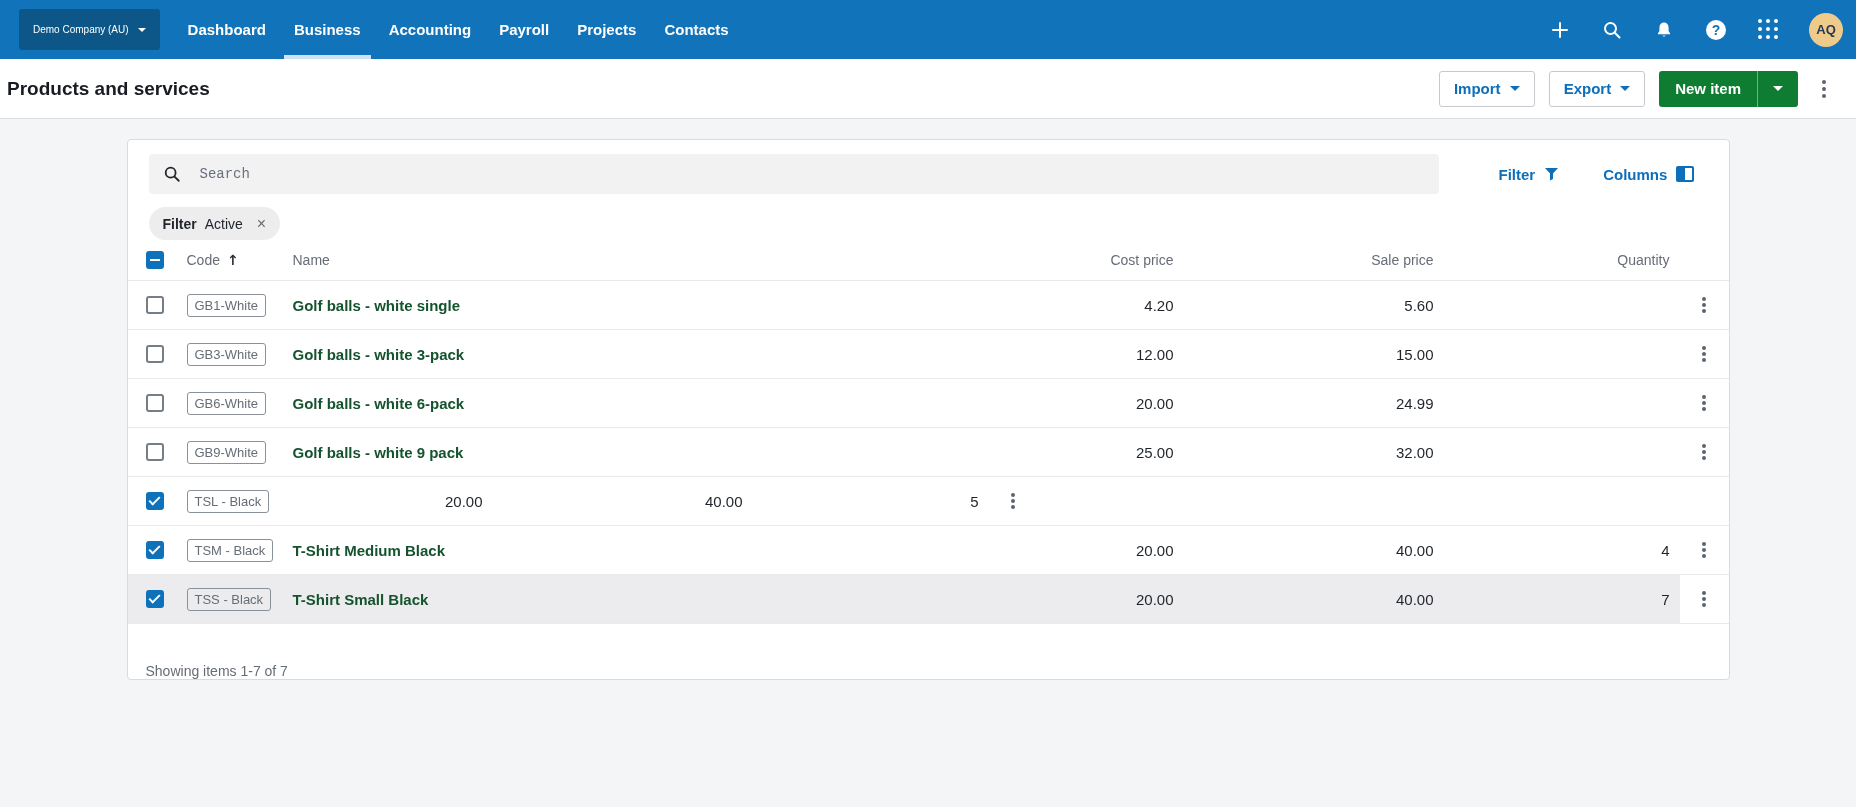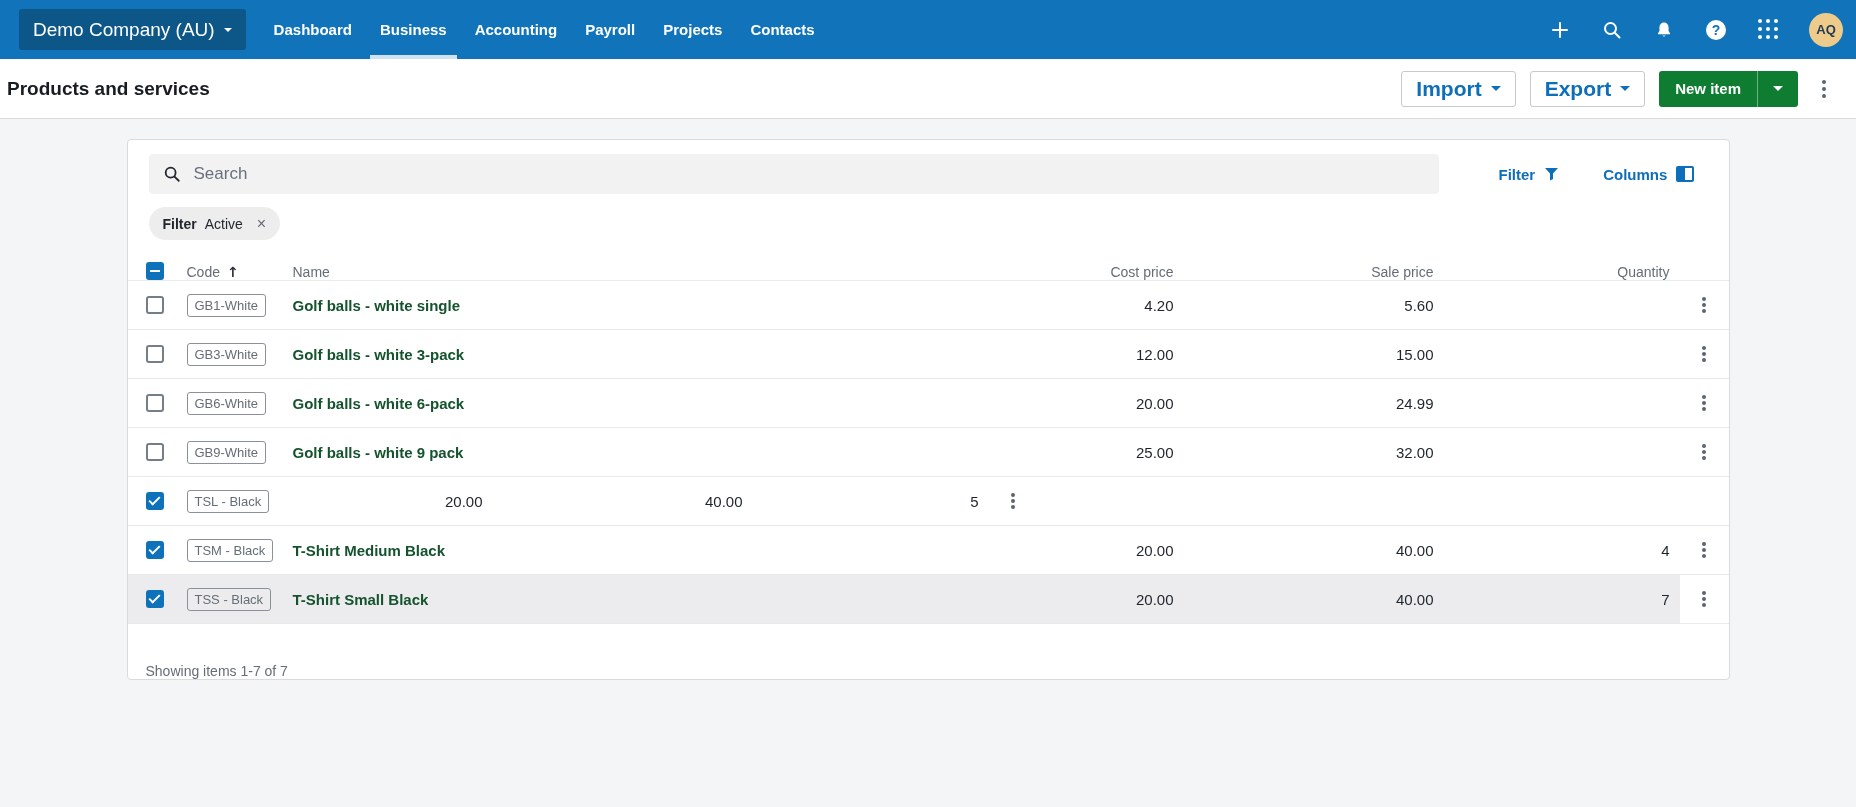--- a/index.html
+++ b/index.html
@@ -1,21 +1,21 @@
 <!DOCTYPE html>
 <html><head>
 <meta charset="utf-8">
 <style>
   html,body{margin:0;padding:0;overflow:hidden;}
   body{width:1856px;height:807px;font-family:"Liberation Sans","DejaVu Sans",sans-serif;background:#f4f5f6;color:#1b2026;}
   .screen{width:1856px;height:807px;display:flex;flex-direction:column;}
 
   
   .topnav{height:59px;background:#1173b9;display:flex;align-items:stretch;flex:0 0 auto;}
-  .org-box{margin:9px 0 9px 19px;background:#0c5788;border-radius:3px;color:#fff;font-size:19px;
+  .org-box{margin:9px 0 9px 19px;background:#0c5788;border-radius:3px;color:#fff;font-size:10px;
            display:flex;align-items:center;gap:9px;padding:0 14px;cursor:pointer;}
   .navitems{display:flex;align-items:stretch;margin-left:14px;}
   .navitem{display:flex;align-items:center;padding:0 14px;color:#fff;font-size:15px;font-weight:700;
            position:relative;cursor:pointer;}
   .navitem.active::after{content:'';position:absolute;left:4px;right:4px;bottom:0;height:4px;background:#cfe2f1;}
   .nav-right{margin-left:auto;display:flex;align-items:center;gap:30px;padding-right:13px;}
   .nav-ic{width:22px;height:22px;display:flex;align-items:center;justify-content:center;color:#fff;cursor:pointer;}
   .help-badge{width:20px;height:20px;border-radius:50%;background:#fff;color:#1173b9;font-weight:700;font-size:14px;
               display:flex;align-items:center;justify-content:center;}
   .grid-ic{display:grid;grid-template-columns:repeat(3,4px);grid-template-rows:repeat(3,4px);gap:4px;}
@@ -23,40 +23,40 @@
   .avatar{width:34px;height:34px;border-radius:50%;background:#efcb8b;color:#253a55;font-weight:700;font-size:13px;
           display:flex;align-items:center;justify-content:center;cursor:pointer;}
   .caret{width:0;height:0;border-left:5px solid transparent;border-right:5px solid transparent;border-top:5px solid currentColor;}
   .caret.sm{border-left-width:4px;border-right-width:4px;border-top-width:4px;}
 
   
   .pagehead{height:59px;background:#fff;border-bottom:1px solid #d9dbde;display:flex;align-items:center;flex:0 0 auto;}
   .page-title{font-size:19px;font-weight:700;color:#181c22;margin-left:7px;}
   .head-actions{margin-left:auto;display:flex;align-items:center;gap:14px;padding-right:20px;}
   .btn-outline{height:36px;background:#fff;border:1px solid #c6cacf;border-radius:3px;color:#0d6eba;
-               font-size:21px;font-weight:700;display:flex;align-items:center;gap:9px;padding:0 14px;cursor:pointer;}
+               font-size:15px;font-weight:700;display:flex;align-items:center;gap:9px;padding:0 14px;cursor:pointer;}
   .btn-split{display:flex;height:36px;cursor:pointer;}
   .btn-split .main{background:#0e7d32;color:#fff;font-size:15px;font-weight:700;display:flex;align-items:center;
                    padding:0 16px;border-radius:3px 0 0 3px;}
   .btn-split .drop{background:#0e7d32;width:40px;display:flex;align-items:center;justify-content:center;color:#fff;
                    border-left:1px solid rgba(255,255,255,.4);border-radius:0 3px 3px 0;}
   .kebab{position:relative;width:4px;height:4px;border-radius:50%;background:#5b6470;
          box-shadow:0 -7px 0 #5b6470,0 7px 0 #5b6470;}
   .kebab-btn{width:24px;height:36px;display:flex;align-items:center;justify-content:center;cursor:pointer;}
   .kebab.smll{box-shadow:0 -6px 0 #5b6470,0 6px 0 #5b6470;}
 
   
   .content{flex:1 1 auto;}
   .card{width:1601px;margin:20px auto 0;background:#fff;border:1px solid #d9dbde;border-radius:4px;}
 
   .search-row{display:flex;align-items:center;padding:14px 20px 0 21px;}
   .search-box{width:1290px;height:40px;background:#f2f2f3;border-radius:4px;display:flex;align-items:center;
               padding:0 0 0 14px;box-sizing:border-box;color:#20252c;}
-  .search-box input{border:none;background:transparent;outline:none;font-size:17px;margin-left:11px;flex:1;
-                    font-family:Liberation Sans, sans-serif;color:#1b2026;}
+  .search-box input{border:none;background:transparent;outline:none;font-size:14px;margin-left:17px;flex:1;
+                    font-family:Liberation Mono, monospace;color:#1b2026;}
   .search-box input::placeholder{color:#69707d;}
   .linklike{display:flex;align-items:center;gap:9px;color:#0d6eba;font-size:15px;font-weight:700;cursor:pointer;}
   .filter-link{margin-left:60px;}
   .columns-link{margin-left:44px;}
   .cols-ic{width:14px;height:12px;border:2px solid #0d6eba;border-radius:2px;
            background:linear-gradient(to right,#0d6eba 0 50%,transparent 50%);}
 
   .chip-row{padding:13px 0 0 21px;}
   .chip{display:inline-flex;align-items:center;height:33px;background:#ededee;border-radius:17px;padding:0 14px;
         font-size:14px;gap:8px;}
@@ -73,21 +73,21 @@
   .red-box{border:5px solid #e12726;display:flex;align-items:center;height:52px;padding:0 7px;box-sizing:border-box;
            background:transparent;z-index:2;}
   .adj-btn{background:#f2f2f3;border:none;border-radius:3px;color:#0d6eba;font-size:14px;font-weight:700;
            padding:10px 14px;cursor:pointer;font-family:inherit;}
   .txt-btn{background:none;border:none;font-family:inherit;font-size:14px;font-weight:700;cursor:pointer;}
   .archive{color:#0d6eba;}
   .delete{color:#979da5;}
 
   
   .trow,.thead{display:flex;align-items:center;}
-  .thead{height:40px;border-bottom:1px solid #e8eaec;color:#666d76;font-size:14px;align-items:flex-end;}
+  .thead{height:40px;border-bottom:1px solid #e8eaec;color:#666d76;font-size:14px;}
   .trow{height:48px;border-bottom:1px solid #e8eaec;font-size:15px;}
   .c-check{flex:0 0 59px;display:flex;align-items:center;padding-left:18px;box-sizing:border-box;}
   .c-code{flex:0 0 106px;display:flex;align-items:center;gap:7px;}
   .c-name{flex:1 1 auto;}
   .c-num{box-sizing:border-box;text-align:right;padding-right:10px;color:#1f242b;}
   .c-cost{flex:0 0 200px;}
   .c-sale{flex:0 0 260px;}
   .c-qty{flex:0 0 236px;}
   .c-act{flex:0 0 49px;display:flex;align-items:center;justify-content:center;background:#fff;height:100%;}
   .thead .c-num{color:#666d76;}

